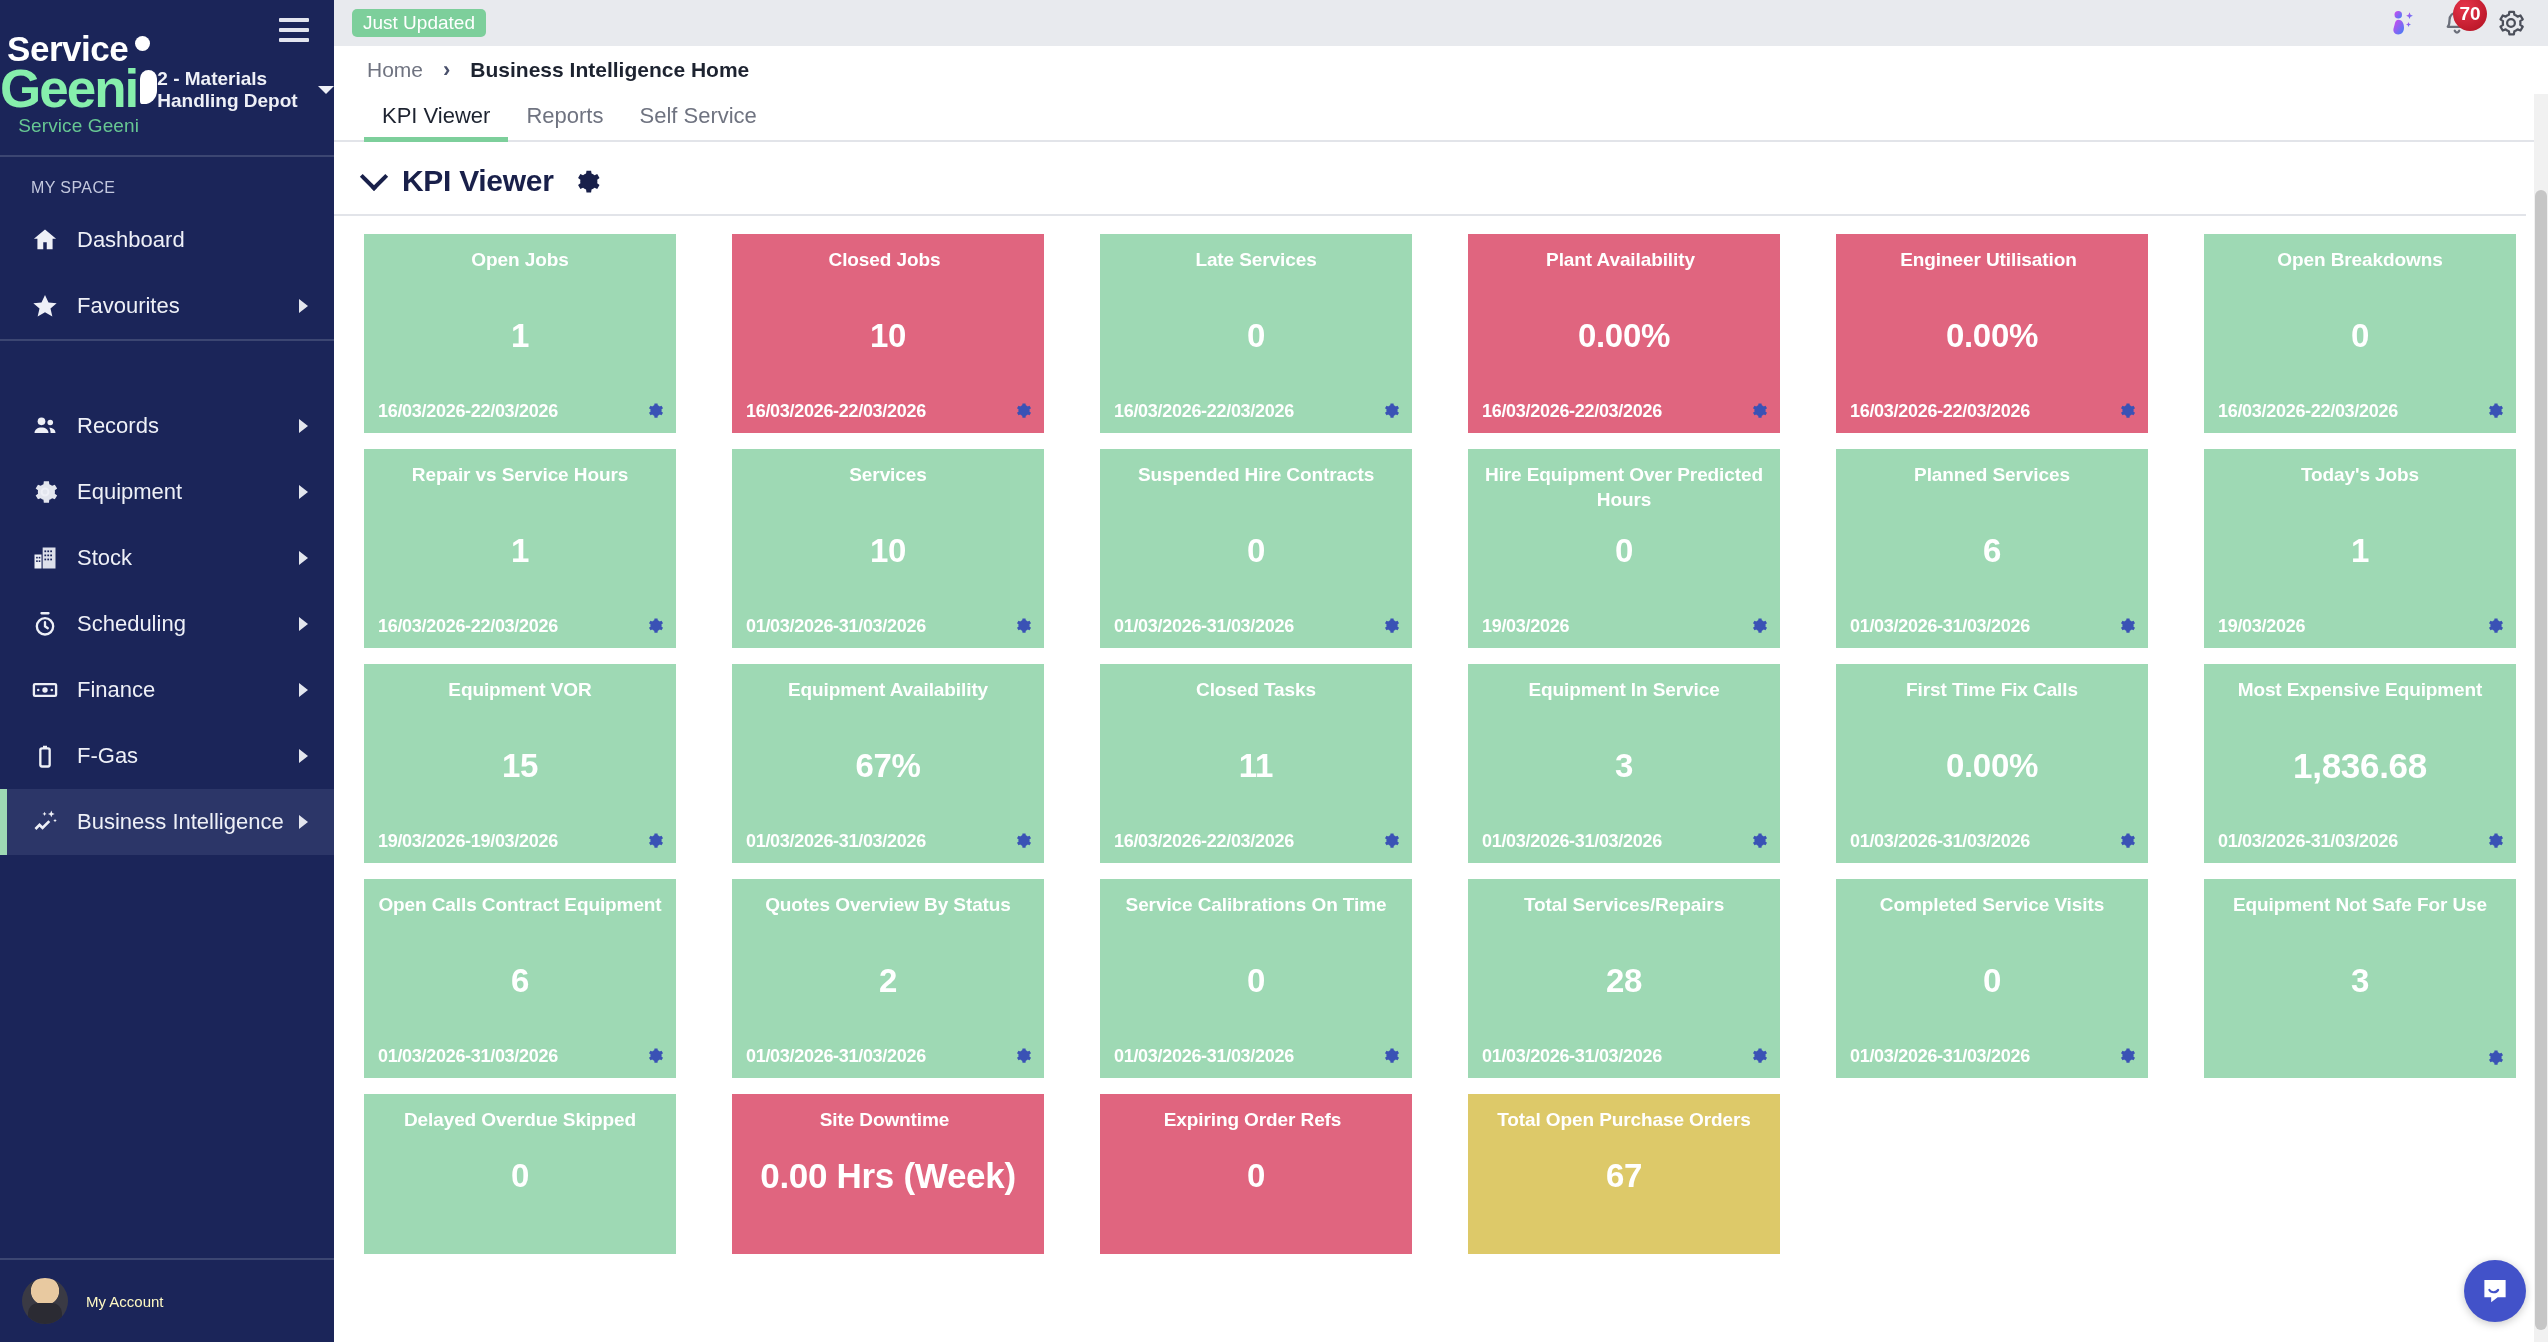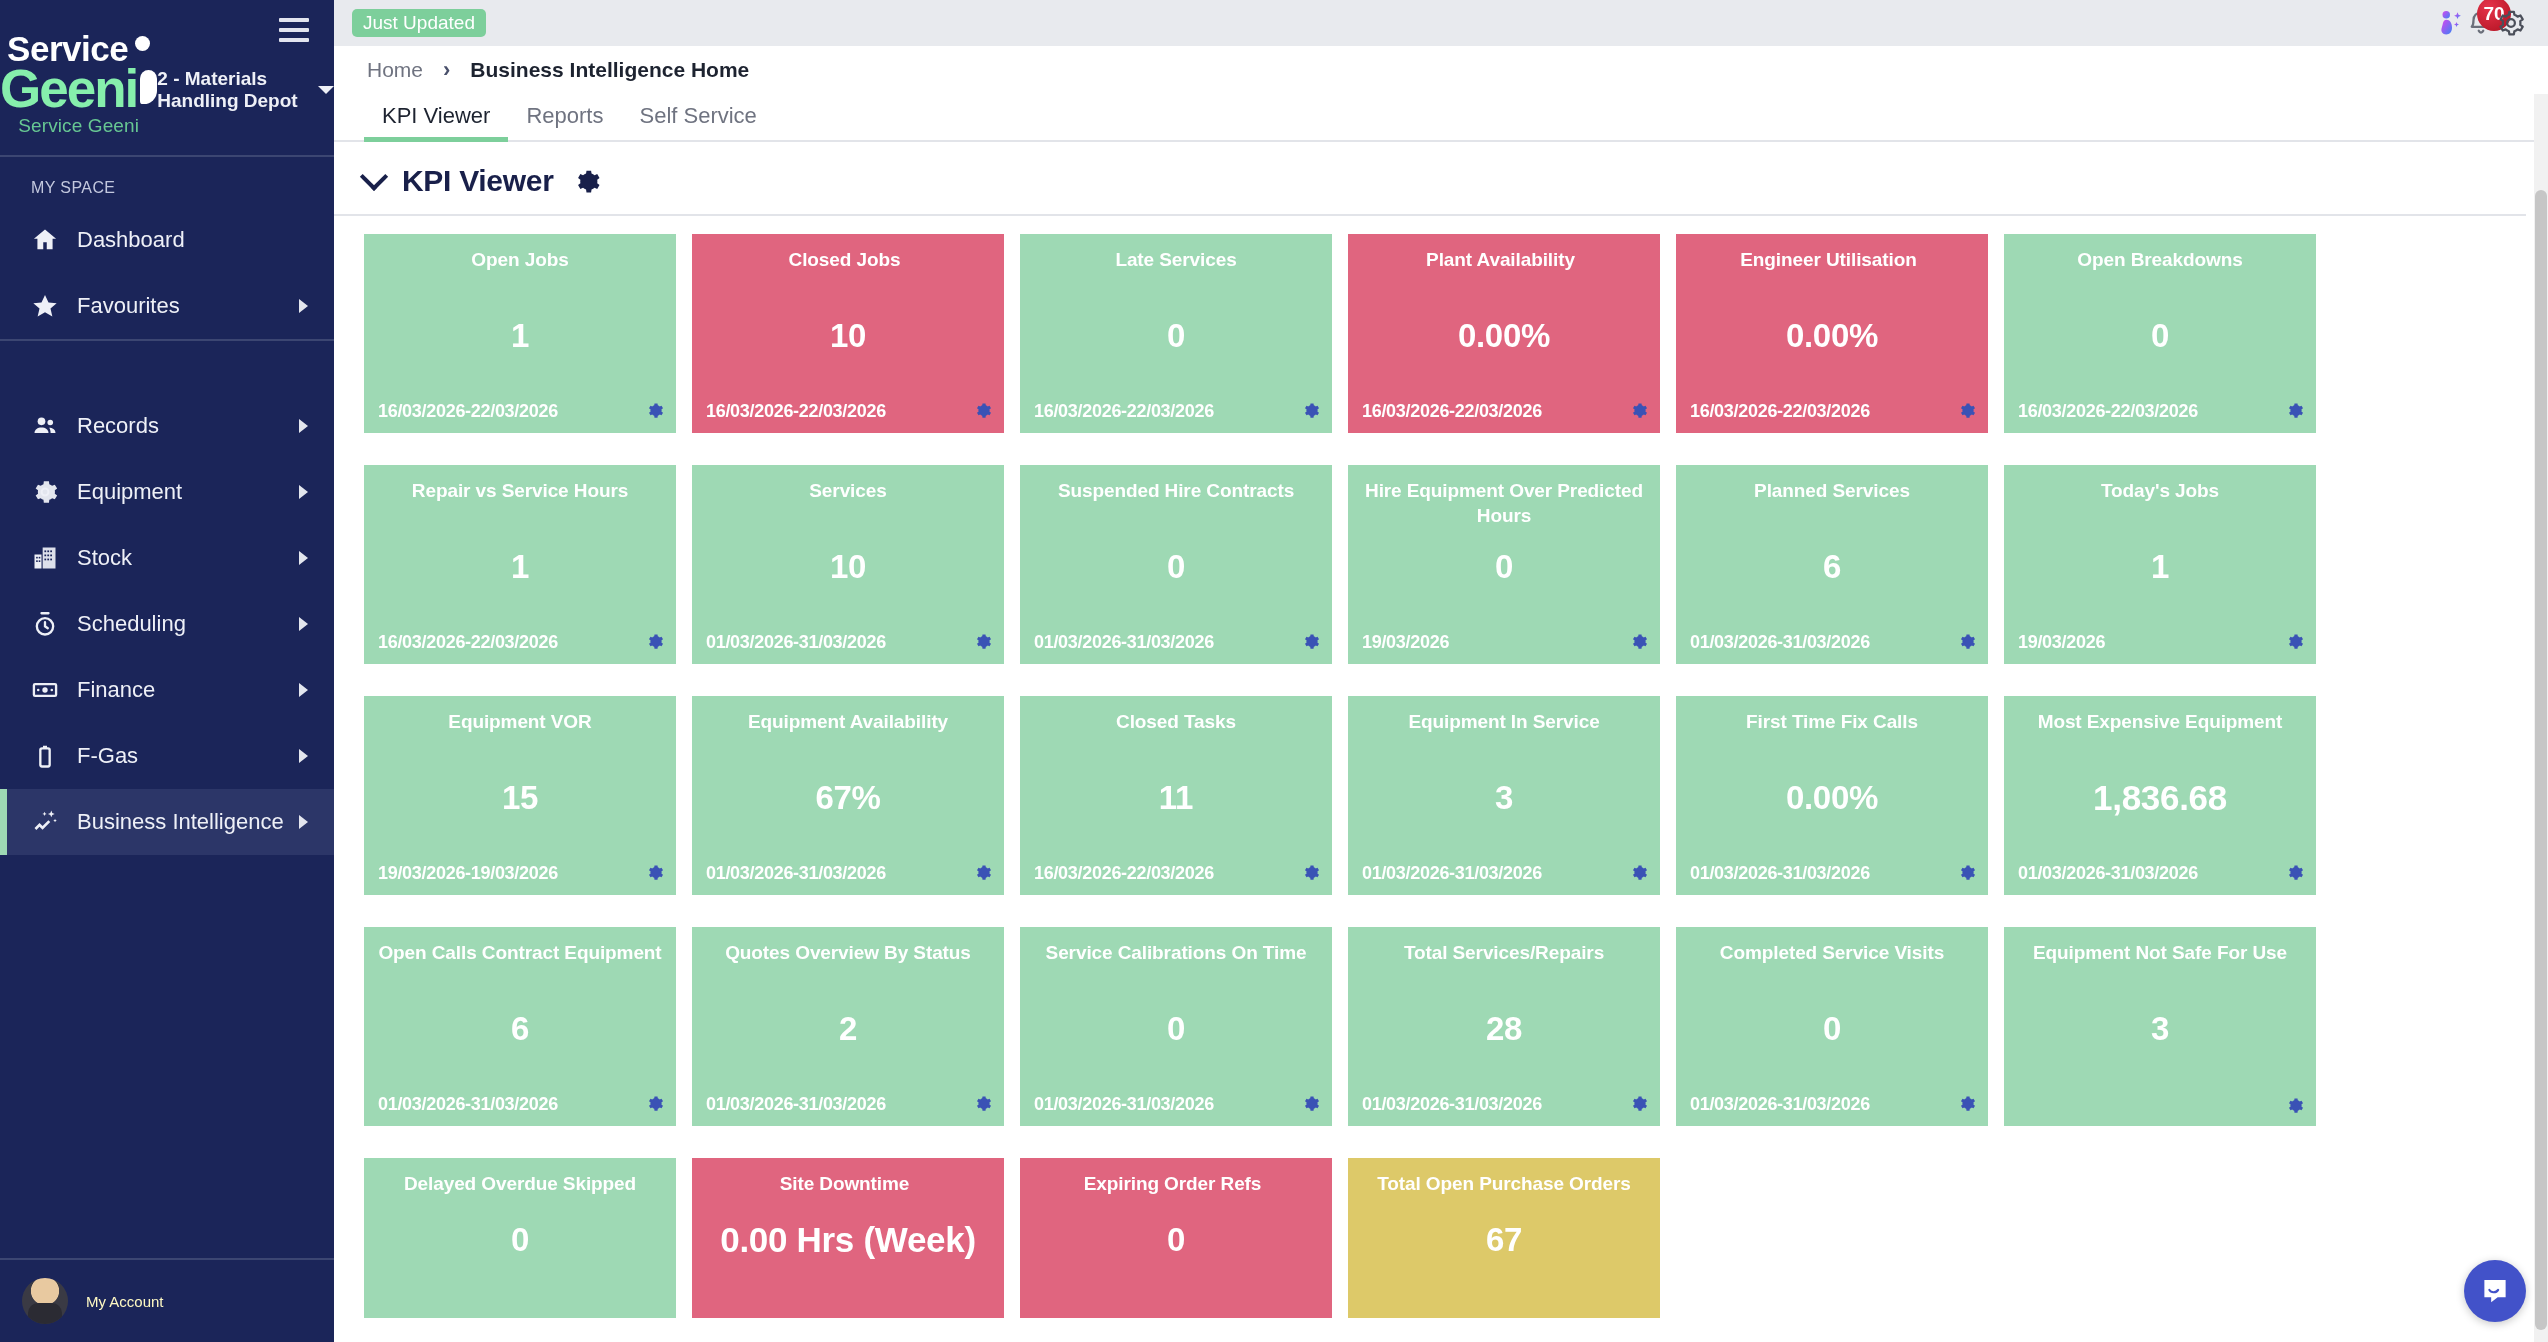--- a/index.html
+++ b/index.html
@@ -87,21 +87,21 @@
   
   .main { flex: 1 1 auto; height: 1342px; display: flex; flex-direction: column; background:#fff; position:relative;}
   .topbar {
     height: 46px; background: #e8eaee; display:flex; align-items:center;
     padding: 0 22px 0 18px; justify-content: space-between; flex: 0 0 46px;
   }
   .just-updated {
     background: #7dcf9b; color:#fff; font-size: 19px; font-weight: 400;
     padding: 4px 11px 5px; border-radius: 5px; line-height: 1;
   }
-  .top-icons { display:flex; align-items:center; }
+  .top-icons { display:flex; align-items:center; gap: 24px; }
   .icon-btn { cursor:pointer; display:flex; align-items:center; position: relative; }
   .badge {
     position:absolute; top:-11px; right:-15px; min-width: 34px; height: 34px;
     background: radial-gradient(circle at 35% 30%, #e5344a, #b01020);
     color:#fff; border-radius: 50%; font-size: 19px; font-weight: 700;
     display:flex; align-items:center; justify-content:center; padding: 0 4px;
   }
 
   .breadcrumb {
     height: 48px; display:flex; align-items:center; gap: 20px; padding-left: 33px; flex:0 0 48px;
@@ -126,21 +126,21 @@
     display:flex; align-items:center; gap: 18px; padding: 22px 0 16px 30px;
     border-bottom: 2px solid #e2e4e9; margin: 0 22px 0 0;
   }
   .chevron-dn {
     width: 20px; height: 20px; border-right: 4px solid #19204a; border-bottom: 4px solid #19204a;
     transform: rotate(45deg) translate(-3px,-3px); cursor:pointer;
   }
   .section-title { font-size: 30px; font-weight: 800; color:#19204a; letter-spacing: -0.3px; }
 
   .board { padding: 18px 0 0 30px; overflow: hidden; }
-  .kpi-row { display: flex; gap: 16px; margin-bottom: 32px; }
+  .kpi-row { display: flex; gap: 56px; margin-bottom: 16px; }
   .kpi-card {
     width: 312px; flex: 0 0 312px; height: 199px; position: relative;
     display:flex; flex-direction:column; align-items:center;
     padding: 13px 14px 0; color:#fff;
   }
   .kpi-card.short { height: 160px; }
   .kpi-card.green { background: #9ed9b4; }
   .kpi-card.red { background: #e0657f; padding-left: 7px; }
   .kpi-card.yellow { background: #ddc969; }
   .kpi-title {

